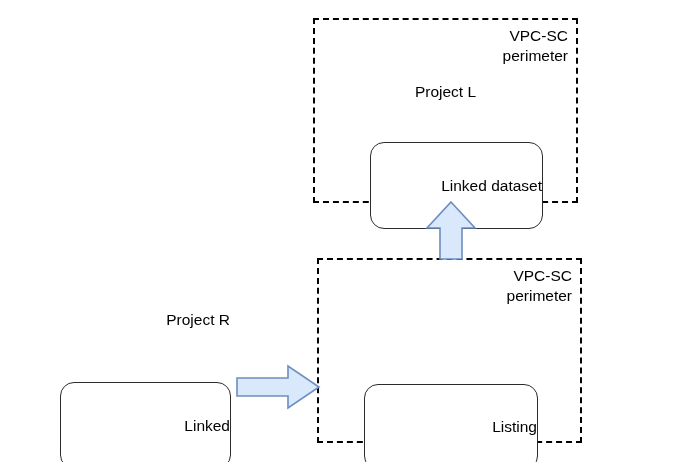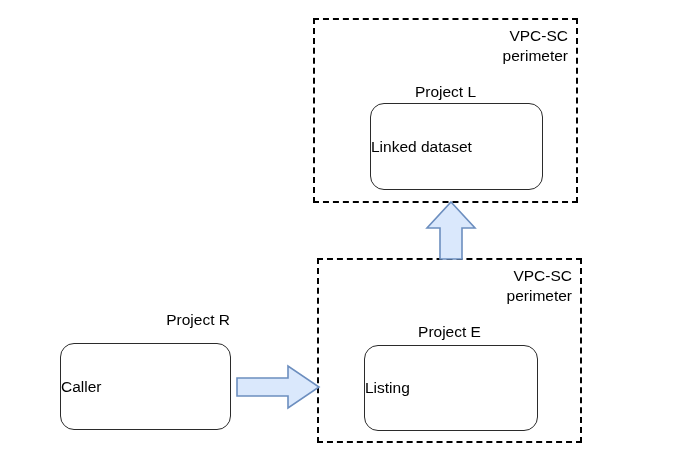--- a/index.html
+++ b/index.html
@@ -74,23 +74,24 @@
   }
   
   .node {
     position: absolute;
     box-sizing: border-box;
     border: 1.6px solid #2b2b2b;
     border-radius: 14px;
     background: #ffffff;
     display: flex;
     align-items: center;
-    justify-content: flex-start;
+    justify-content: flex-end;
     font-size: 15.5px;
     white-space: nowrap;
+    margin-top: 39px;
   }
   #node-linked-dataset {
     left: 370px;
     top: 103px;
     width: 173px;
     height: 87px;
   }
   #node-listing {
     left: 364px;
     top: 345px;
@@ -136,31 +137,30 @@
 
   <div class="node" id="node-linked-dataset">
     <span>Linked dataset</span>
   </div>
 
   <div class="perimeter" id="perimeter-e">
     <div class="perimeter-caption">
       <div>VPC-SC</div>
       <div>perimeter</div>
     </div>
-    <div class="project-name" id="project-e-name">Project E</div>
   </div>
 
   <div class="node" id="node-listing">
     <span>Listing</span>
   </div>
 
   <div id="project-r-name">Project R</div>
 
   <div class="node" id="node-caller">
-    <span>Caller</span>
+    <span>Linked</span>
   </div>
 
   <svg class="arrow-svg" id="arrow-caller-to-listing" viewBox="0 0 84 46" preserveAspectRatio="none">
     <polygon points="1,14 52,14 52,2 83,23 52,44 52,32 1,32" fill="#dae8fc" stroke="#6c8ebf" stroke-width="1.6" stroke-linejoin="miter"></polygon>
   </svg>
 
   <svg class="arrow-svg" id="arrow-listing-to-linked-dataset" viewBox="0 0 52 59" preserveAspectRatio="none">
     <polygon points="26,1 50,27 37,27 37,58 15,58 15,27 2,27" fill="#dae8fc" stroke="#6c8ebf" stroke-width="1.6" stroke-linejoin="miter"></polygon>
   </svg>
 

